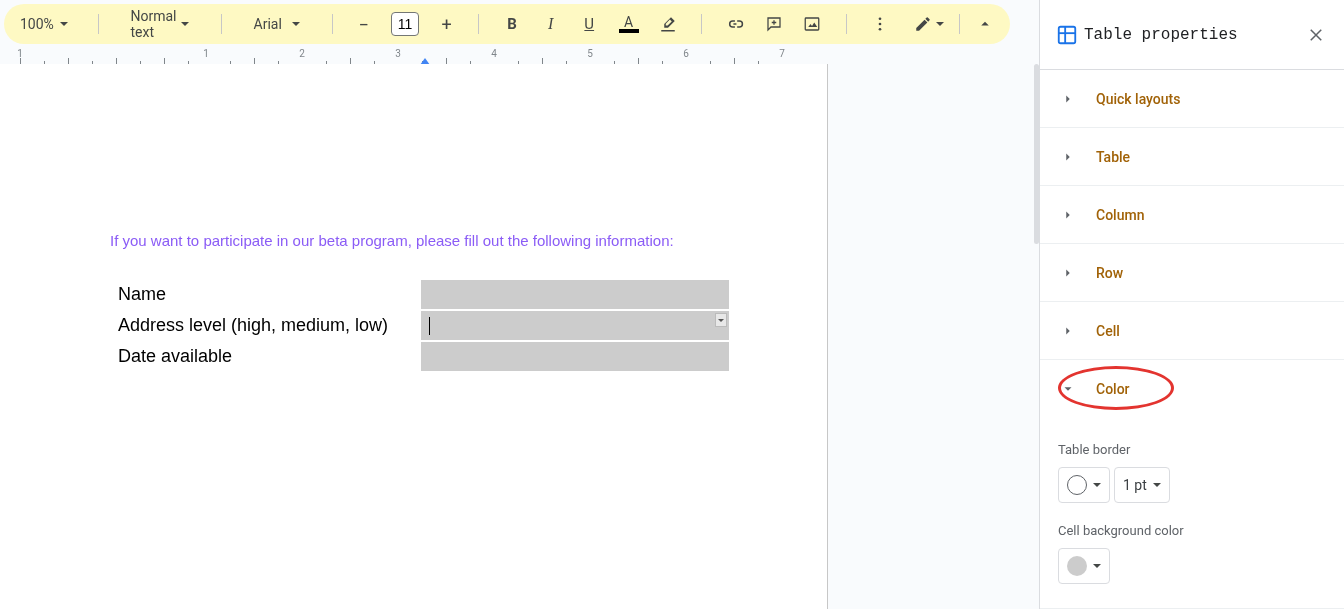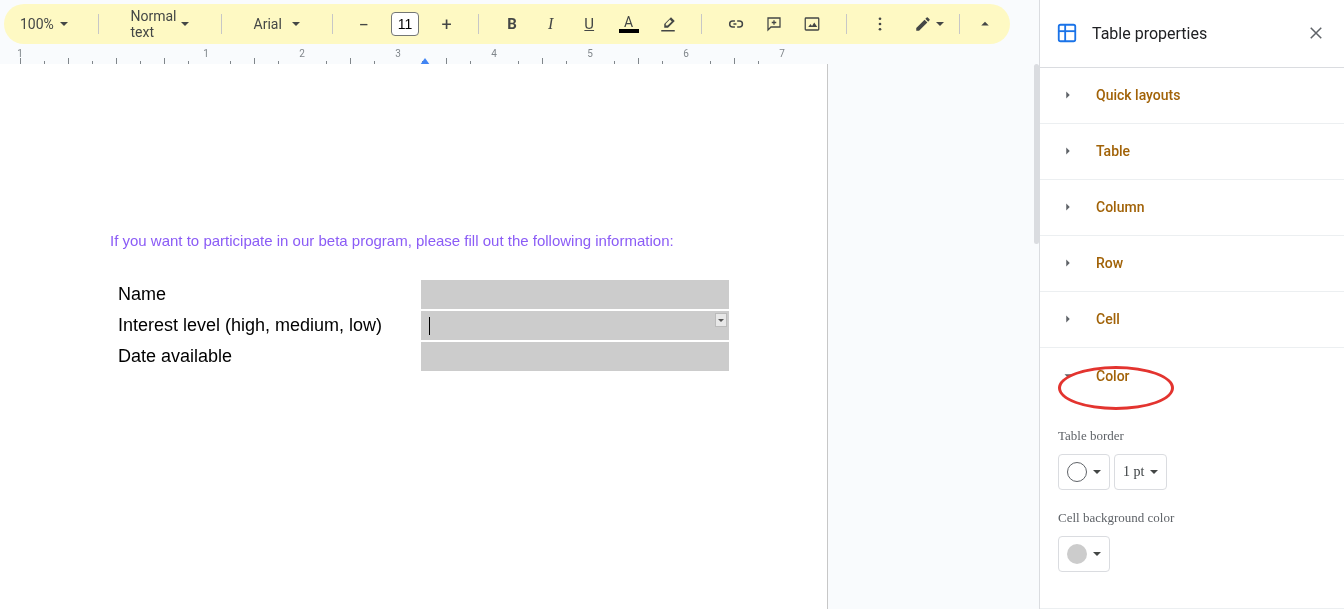--- a/index.html
+++ b/index.html
@@ -175,42 +175,42 @@
     border-left:1px solid #dadce0;
     display:flex;
     flex-direction:column;
     font-family:"Google Sans",Roboto,Arial,sans-serif;
   }
   .sp-header {
     height:70px;
     display:flex;
     align-items:center;
     padding:0 16px;
-    gap:14px;
+    gap:6px;
     border-bottom:1px solid #dadce0;
+    font-family:Liberation Mono, monospace;
   }
   .sp-title { font-size:16px; color:#202124; flex:1; }
   .sp-close { width:24px;height:24px;display:flex;align-items:center;justify-content:center;cursor:pointer;}
   .sp-section {
     height:58px;
     display:flex;
     align-items:center;
     padding:0 18px;
     gap:18px;
     border-bottom:1px solid #eceff1;
     cursor:pointer;
     font-size:14px;
     color:#a16207;
     font-weight:500;
   }
   .sp-section .chev { width:20px; display:flex; justify-content:center;}
   .sp-color-body {
-    padding:14px 18px 36px;
+    padding:14px 18px 24px;
     border-bottom:1px solid #eceff1;
-    font-family:Liberation Serif, serif;
   }
   .sp-sublabel { font-size:13px; color:#5f6368; margin:10px 0 10px; }
   .sp-chip {
     display:inline-flex; align-items:center; gap:6px;
     height:36px; border:1px solid #dadce0; border-radius:4px;
     padding:0 8px; font-size:14px; color:#3c4043; cursor:pointer;
   }
   .swatch-outline {
     width:20px;height:20px;border-radius:50%;
     border:1.5px solid #5f6368;
@@ -360,21 +360,21 @@
 <div class="canvas-bg">
   <div class="page">
     <div class="doc-intro">If you want to participate in our beta program, please fill out the following information:</div>
     <table class="form">
       <tbody>
           <tr>
         <td class="label">Name</td>
         <td class="input"></td>
       </tr>
       <tr>
-        <td class="label">Interest level (high, medium, low)</td>
+        <td class="label">Address level (high, medium, low)</td>
         <td class="input">
           <span class="cursor-caret"></span>
           <span class="cell-dd">
                 <span class="dropdown-caret"></span>
               </span>
         </td>
       </tr>
       <tr>
         <td class="label">Date available</td>
         <td class="input"></td>

